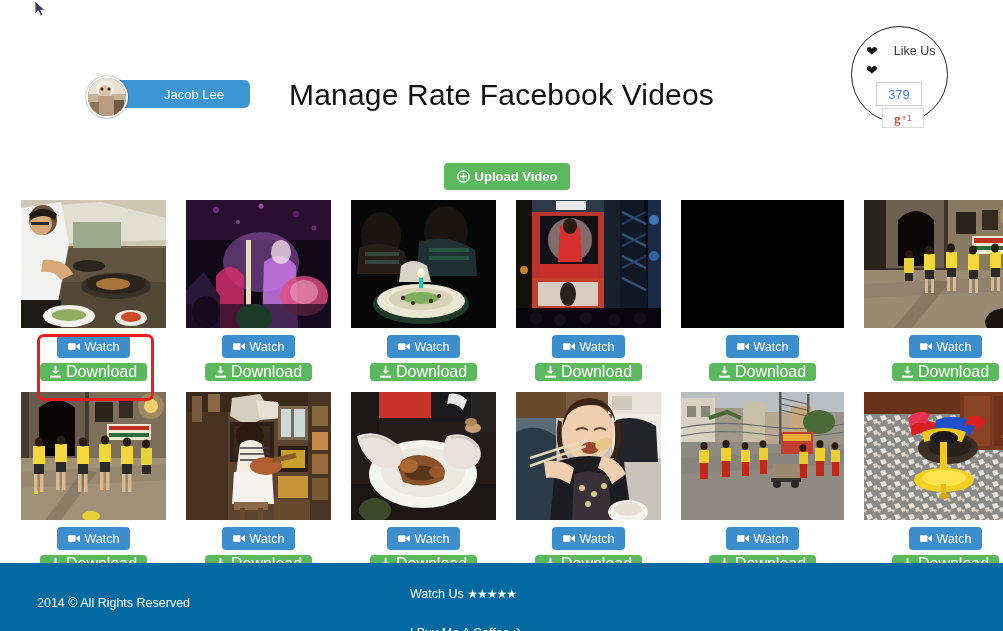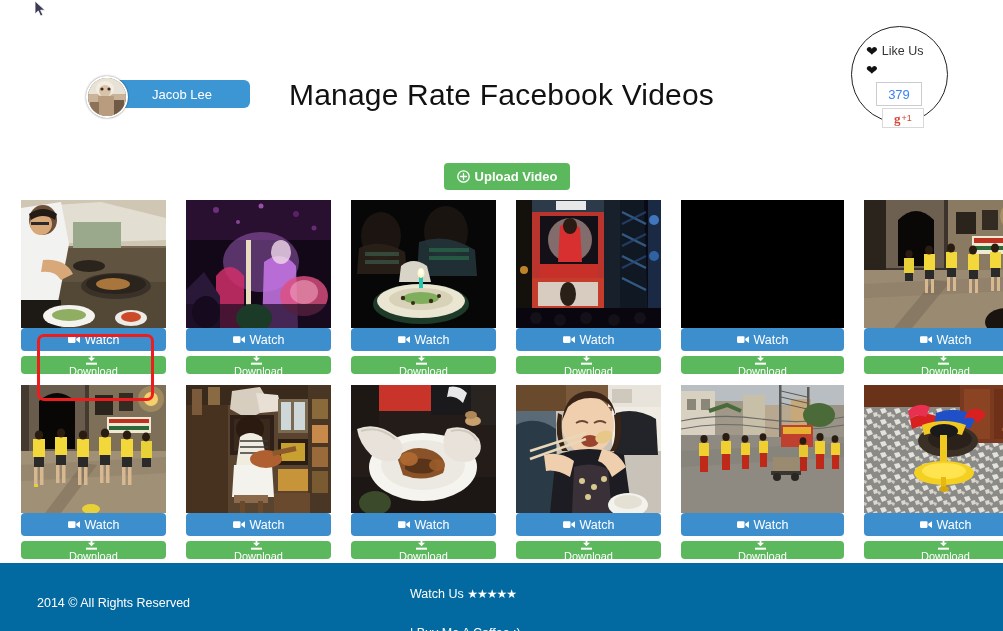--- a/index.html
+++ b/index.html
@@ -47,21 +47,21 @@
     width: 144px;
     height: 28px;
     background: #3d96d4;
     border-radius: 6px;
     display: flex;
     align-items: center;
   }
   .profile-name {
     color: #ffffff;
     font-size: 13px;
-    margin-left: 46px;
+    margin-left: 58px;
     white-space: nowrap;
   }
   .avatar {
     position: absolute;
     left: 0px;
     top: -4px;
     width: 38px;
     height: 38px;
     border-radius: 50%;
     border: 2px solid #ffffff;
@@ -108,21 +108,21 @@
     white-space: nowrap;
   }
   .heart {
     color: #111111;
     font-size: 14px;
     line-height: 1;
   }
   .like-label {
     font-size: 12.5px;
     color: #333333;
-    margin-left: 4px;
+    margin-left: 16px;
   }
   .heart-2 {
     position: absolute;
     left: 14px;
     top: 36px;
     color: #111111;
     font-size: 14px;
     line-height: 1;
   }
   .count-bubble {
@@ -218,38 +218,39 @@
     height: 128px;
     background: #000;
     overflow: hidden;
     position: relative;
     display: block;
   }
   .cell.wide .thumb { width: 163px; }
   .thumb svg { display: block; width: 100%; height: 100%; }
 
   .cell-actions {
+    padding-top: 7px;
     display: flex;
     flex-direction: column;
+    align-items: center;
     width: 145px;
   }
   .cell.wide .cell-actions { width: 163px; }
   .btn-watch {
     background: #3d8ecc;
     font-size: 12.5px;
     height: 23px;
     padding: 0 11px;
     margin-bottom: 5px;
   }
   .btn-download {
     background: #5cb85c;
-    font-size: 11px;
+    font-size: 16px;
     height: 18px;
     padding: 0 10px;
-    flex-direction: column;
   }
   .btn .ico { margin-right: 5px; display: inline-flex; align-items: center; }
 
   
   .highlight-box {
     position: absolute;
     left: 37px;
     top: 334px;
     width: 111px;
     height: 61px;

